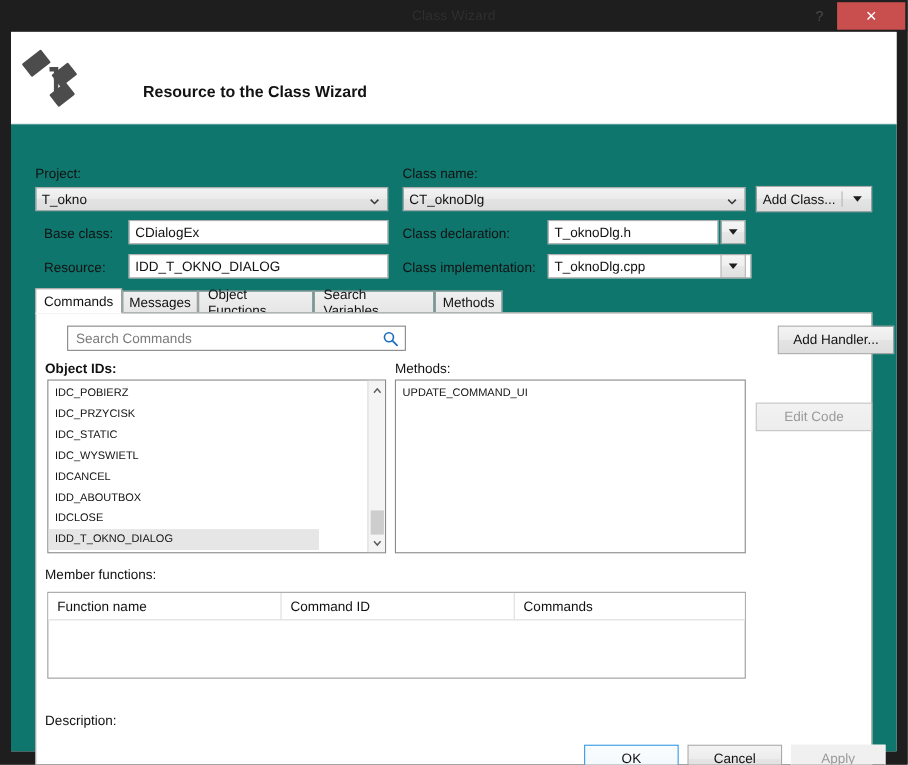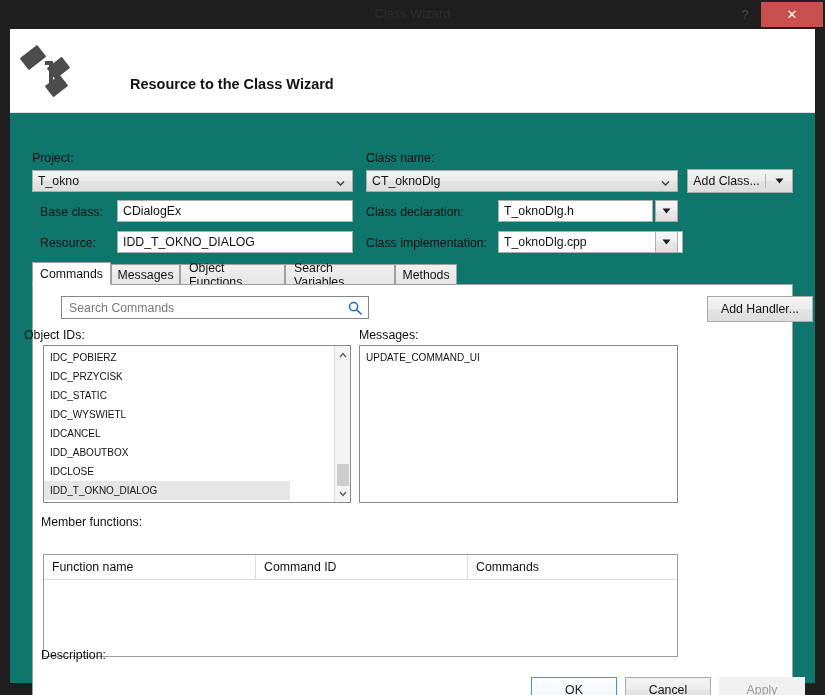--- a/index.html
+++ b/index.html
@@ -433,21 +433,21 @@
       <div id="searchbox" style="left:33px; top:183px;margin-left:18px;">
         <div id="search-placeholder">Search Commands</div>
         <div id="search-icon">
           <svg width="14" height="14" viewBox="0 0 14 14">
             <circle cx="5.6" cy="5.6" r="4.1" stroke="#1b6ec2" stroke-width="1.5" fill="none"></circle>
             <line x1="8.7" y1="8.7" x2="13" y2="13" stroke="#1b6ec2" stroke-width="1.6" stroke-linecap="round"></line>
           </svg>
         </div>
       </div>
 
-      <div class="lbl" style="left:14px; top:215px;">Object IDs:</div>
+      <div class="lbl" style="left:31px; top:215px;font-weight:bold;">Object IDs:</div>
       <div class="listbox" style="left:33px; top:232px; width:308px; height:158px;">
         <div style="position:absolute; left:0; top:0; width:291px; padding-top:2px;">
           <div class="listitem">IDC_POBIERZ</div>
           <div class="listitem">IDC_PRZYCISK</div>
           <div class="listitem">IDC_STATIC</div>
           <div class="listitem">IDC_WYSWIETL</div>
           <div class="listitem">IDCANCEL</div>
           <div class="listitem">IDD_ABOUTBOX</div>
           <div class="listitem">IDCLOSE</div>
           <div class="listitem sel" style="width:240px;">IDD_T_OKNO_DIALOG</div>
@@ -460,33 +460,36 @@
           </div>
           <div class="sb-thumb" style="top:118px; height:22px;"></div>
           <div class="sb-arrow down">
             <svg width="8" height="6" viewBox="0 0 8 6">
                 <path d="M1 1 L4 4.5 L7 1" stroke="#5a5a5a" stroke-width="1.3" fill="none"></path>
               </svg>
           </div>
         </div>
       </div>
 
-      <div class="lbl" style="left:349px; top:215px;">Messages:</div>
+      <div class="lbl" style="left:349px; top:215px;">Methods:</div>
       <div class="listbox" style="left:349px; top:232px; width:319px; height:158px;">
         <div style="padding-top:2px;">
           <div class="listitem">UPDATE_COMMAND_UI</div>
         </div>
       </div>
 
       <div class="btn" style="left:677px; top:183px; width:106px; height:26px;margin-left:20px;">
         <span>Add Handler...</span>
       </div>
+      <div class="btn disabled" style="left:677px; top:253px; width:106px; height:26px;">
+        <span>Edit Code</span>
+      </div>
 
       <div class="lbl" style="left:31px; top:402px;">Member functions:</div>
-      <div id="mf-grid" style="left:33px; top:441px; width:635px; height:103px;">
+      <div id="mf-grid" style="left:33px; top:425px; width:635px; height:79px;">
         <div id="mf-head">
           <div class="mf-th" style="left:0; width:212px;">Function name</div>
           <div class="mf-th" style="left:212px; width:212px;">Command ID</div>
           <div class="mf-th last" style="left:424px; width:209px;">Commands</div>
         </div>
         <div style="height:80px;"></div>
       </div>
 
       <div class="lbl" style="left:31px; top:535px;">Description:</div>
       <div style="position:absolute; left:31px; top:552px; width:740px; height:30px; font-size:12.3px; color:#111;"></div>

